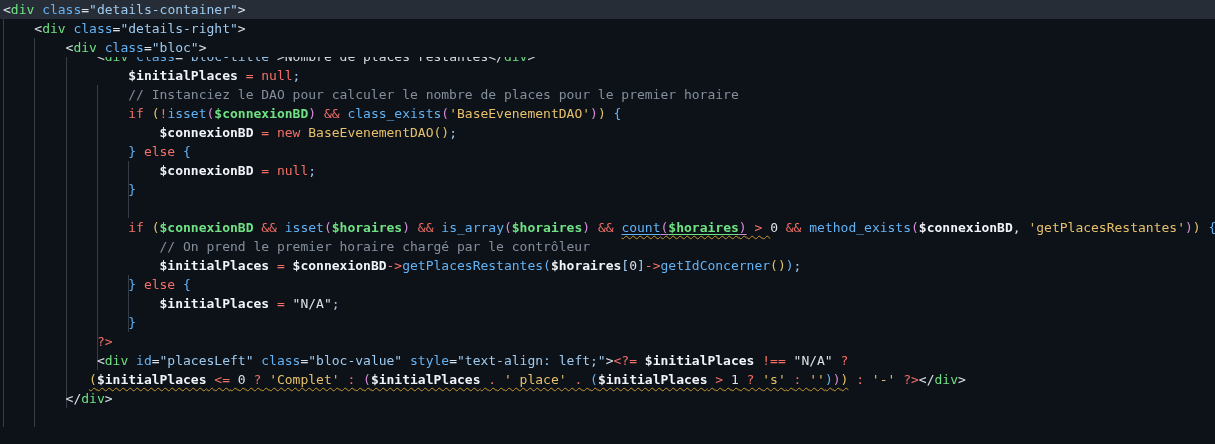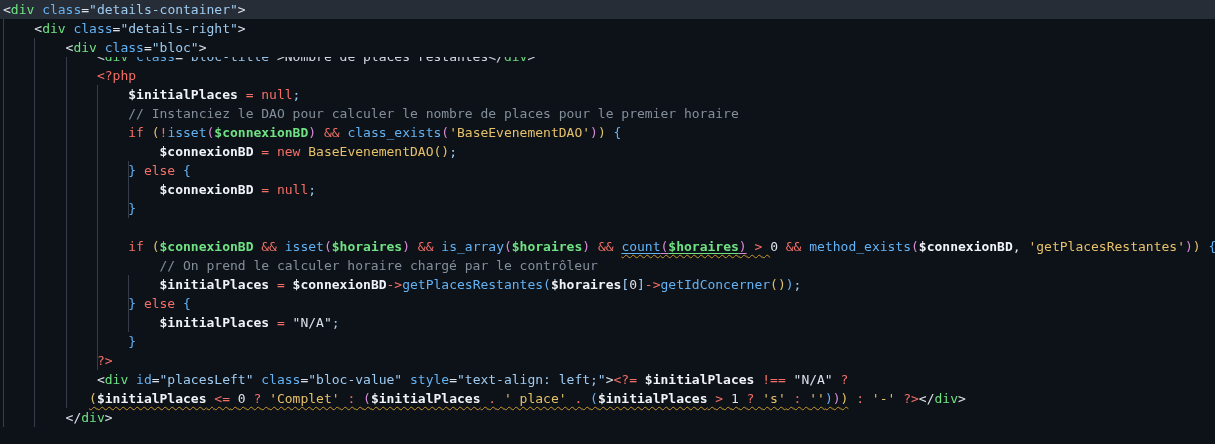--- a/index.html
+++ b/index.html
@@ -45,31 +45,30 @@
       <div class="guide" style="left: 65.64px; top: 57px; height: 351px;"></div>
       <div class="guide" style="left: 96.96px; top: 85px; height: 285px;"></div>
       <div class="guide" style="left: 128.28px; top: 161px; height: 57px;"></div>
       <div class="guide" style="left: 128.28px; top: 275px; height: 57px;"></div>
     </div>
   <div class="code" id="code-lines">
       <div class="line hl"><span style="color: rgb(219, 226, 234);">&lt;</span><span style="color: rgb(111, 227, 131);">div</span><span style="color: rgb(219, 226, 234);"> </span><span style="color: rgb(99, 179, 244);">class</span><span style="color: rgb(219, 226, 234);">=</span><span style="color: rgb(158, 203, 240);">"details-container"</span><span style="color: rgb(219, 226, 234);">&gt;</span></div>
       <div class="line"><span style="color: rgb(219, 226, 234);">    &lt;</span><span style="color: rgb(111, 227, 131);">div</span><span style="color: rgb(219, 226, 234);"> </span><span style="color: rgb(99, 179, 244);">class</span><span style="color: rgb(219, 226, 234);">=</span><span style="color: rgb(158, 203, 240);">"details-right"</span><span style="color: rgb(219, 226, 234);">&gt;</span></div>
       <div class="line"><span style="color: rgb(219, 226, 234);">        &lt;</span><span style="color: rgb(111, 227, 131);">div</span><span style="color: rgb(219, 226, 234);"> </span><span style="color: rgb(99, 179, 244);">class</span><span style="color: rgb(219, 226, 234);">=</span><span style="color: rgb(158, 203, 240);">"bloc"</span><span style="color: rgb(219, 226, 234);">&gt;</span></div>
       <div class="line clip"><div class="clip-inner"><span style="color: rgb(219, 226, 234);">            &lt;</span><span style="color: rgb(111, 227, 131);">div</span><span style="color: rgb(219, 226, 234);"> </span><span style="color: rgb(99, 179, 244);">class</span><span style="color: rgb(219, 226, 234);">=</span><span style="color: rgb(158, 203, 240);">"bloc-title"</span><span style="color: rgb(219, 226, 234);">&gt;Nombre de places restantes&lt;/</span><span style="color: rgb(111, 227, 131);">div</span><span style="color: rgb(219, 226, 234);">&gt;</span></div></div>
-      <div class="line"><span style="color: rgb(219, 226, 234);">            </span><span style="color: rgb(244, 112, 103);">&lt;?php</span></div>
       <div class="line"><span style="color: rgb(219, 226, 234);">                </span><span class="b" style="color: rgb(240, 244, 248);">$initialPlaces</span><span style="color: rgb(219, 226, 234);"> </span><span style="color: rgb(244, 112, 103);">=</span><span style="color: rgb(219, 226, 234);"> </span><span style="color: rgb(244, 112, 103);">null</span><span style="color: rgb(158, 203, 240);">;</span></div>
       <div class="line"><span style="color: rgb(132, 143, 156);">                // Instanciez le DAO pour calculer le nombre de places pour le premier horaire</span></div>
       <div class="line"><span style="color: rgb(219, 226, 234);">                </span><span style="color: rgb(244, 112, 103);">if</span><span style="color: rgb(219, 226, 234);"> </span><span style="color: rgb(226, 194, 105);">(</span><span style="color: rgb(244, 112, 103);">!</span><span style="color: rgb(99, 179, 244);">isset</span><span style="color: rgb(216, 138, 216);">(</span><span class="b" style="color: rgb(111, 227, 131);">$connexionBD</span><span style="color: rgb(216, 138, 216);">)</span><span style="color: rgb(219, 226, 234);"> </span><span style="color: rgb(244, 112, 103);">&amp;&amp;</span><span style="color: rgb(219, 226, 234);"> </span><span style="color: rgb(99, 179, 244);">class_exists</span><span style="color: rgb(216, 138, 216);">(</span><span style="color: rgb(230, 193, 106);">'BaseEvenementDAO'</span><span style="color: rgb(216, 138, 216);">)</span><span style="color: rgb(226, 194, 105);">)</span><span style="color: rgb(219, 226, 234);"> </span><span style="color: rgb(99, 179, 244);">{</span></div>
       <div class="line"><span style="color: rgb(219, 226, 234);">                    </span><span class="b" style="color: rgb(240, 244, 248);">$connexionBD</span><span style="color: rgb(219, 226, 234);"> </span><span style="color: rgb(244, 112, 103);">=</span><span style="color: rgb(219, 226, 234);"> </span><span style="color: rgb(244, 112, 103);">new</span><span style="color: rgb(219, 226, 234);"> </span><span style="color: rgb(230, 193, 106);">BaseEvenementDAO</span><span style="color: rgb(226, 194, 105);">()</span><span style="color: rgb(158, 203, 240);">;</span></div>
       <div class="line"><span style="color: rgb(219, 226, 234);">                </span><span style="color: rgb(99, 179, 244);">}</span><span style="color: rgb(219, 226, 234);"> </span><span style="color: rgb(244, 112, 103);">else</span><span style="color: rgb(219, 226, 234);"> </span><span style="color: rgb(99, 179, 244);">{</span></div>
       <div class="line"><span style="color: rgb(219, 226, 234);">                    </span><span class="b" style="color: rgb(240, 244, 248);">$connexionBD</span><span style="color: rgb(219, 226, 234);"> </span><span style="color: rgb(244, 112, 103);">=</span><span style="color: rgb(219, 226, 234);"> </span><span style="color: rgb(244, 112, 103);">null</span><span style="color: rgb(158, 203, 240);">;</span></div>
       <div class="line"><span style="color: rgb(219, 226, 234);">                </span><span style="color: rgb(99, 179, 244);">}</span></div>
       <div class="line"></div>
       <div class="line"><span style="color: rgb(219, 226, 234);">                </span><span style="color: rgb(244, 112, 103);">if</span><span style="color: rgb(219, 226, 234);"> </span><span style="color: rgb(226, 194, 105);">(</span><span class="b" style="color: rgb(111, 227, 131);">$connexionBD</span><span style="color: rgb(219, 226, 234);"> </span><span style="color: rgb(244, 112, 103);">&amp;&amp;</span><span style="color: rgb(219, 226, 234);"> </span><span style="color: rgb(99, 179, 244);">isset</span><span style="color: rgb(216, 138, 216);">(</span><span class="b" style="color: rgb(111, 227, 131);">$horaires</span><span style="color: rgb(216, 138, 216);">)</span><span style="color: rgb(219, 226, 234);"> </span><span style="color: rgb(244, 112, 103);">&amp;&amp;</span><span style="color: rgb(219, 226, 234);"> </span><span style="color: rgb(99, 179, 244);">is_array</span><span style="color: rgb(216, 138, 216);">(</span><span class="b" style="color: rgb(111, 227, 131);">$horaires</span><span style="color: rgb(216, 138, 216);">)</span><span style="color: rgb(219, 226, 234);"> </span><span style="color: rgb(244, 112, 103);">&amp;&amp;</span><span style="color: rgb(219, 226, 234);"> </span><span class="wavy"><span class="ul" style="color: rgb(99, 179, 244);">count</span></span><span class="wavy"><span class="ul" style="color: rgb(216, 138, 216);">(</span></span><span class="wavy"><span class="b ul" style="color: rgb(111, 227, 131);">$horaires</span></span><span class="wavy"><span class="ul" style="color: rgb(216, 138, 216);">)</span></span><span class="wavy"><span style="color: rgb(219, 226, 234);"> </span></span><span class="wavy"><span style="color: rgb(244, 112, 103);">&gt;</span></span><span class="wavy"><span style="color: rgb(219, 226, 234);"> </span></span><span style="color: rgb(219, 226, 234);">0</span><span style="color: rgb(219, 226, 234);"> </span><span style="color: rgb(244, 112, 103);">&amp;&amp;</span><span style="color: rgb(219, 226, 234);"> </span><span style="color: rgb(99, 179, 244);">method_exists</span><span style="color: rgb(216, 138, 216);">(</span><span class="b" style="color: rgb(240, 244, 248);">$connexionBD</span><span style="color: rgb(219, 226, 234);">, </span><span style="color: rgb(230, 193, 106);">'getPlacesRestantes'</span><span style="color: rgb(216, 138, 216);">)</span><span style="color: rgb(226, 194, 105);">)</span><span style="color: rgb(219, 226, 234);"> </span><span style="color: rgb(99, 179, 244);">{</span></div>
-      <div class="line"><span style="color: rgb(132, 143, 156);">                    // On prend le calculer horaire chargé par le contrôleur</span></div>
+      <div class="line"><span style="color: rgb(132, 143, 156);">                    // On prend le premier horaire chargé par le contrôleur</span></div>
       <div class="line"><span style="color: rgb(219, 226, 234);">                    </span><span class="b" style="color: rgb(240, 244, 248);">$initialPlaces</span><span style="color: rgb(219, 226, 234);"> </span><span style="color: rgb(244, 112, 103);">=</span><span style="color: rgb(219, 226, 234);"> </span><span class="b" style="color: rgb(240, 244, 248);">$connexionBD</span><span style="color: rgb(244, 112, 103);">-&gt;</span><span style="color: rgb(99, 179, 244);">getPlacesRestantes</span><span style="color: rgb(99, 179, 244);">(</span><span class="b" style="color: rgb(240, 244, 248);">$horaires</span><span style="color: rgb(158, 203, 240);">[</span><span style="color: rgb(219, 226, 234);">0</span><span style="color: rgb(158, 203, 240);">]</span><span style="color: rgb(244, 112, 103);">-&gt;</span><span style="color: rgb(99, 179, 244);">getIdConcerner</span><span style="color: rgb(226, 194, 105);">()</span><span style="color: rgb(99, 179, 244);">)</span><span style="color: rgb(158, 203, 240);">;</span></div>
       <div class="line"><span style="color: rgb(219, 226, 234);">                </span><span style="color: rgb(99, 179, 244);">}</span><span style="color: rgb(219, 226, 234);"> </span><span style="color: rgb(244, 112, 103);">else</span><span style="color: rgb(219, 226, 234);"> </span><span style="color: rgb(99, 179, 244);">{</span></div>
       <div class="line"><span style="color: rgb(219, 226, 234);">                    </span><span class="b" style="color: rgb(240, 244, 248);">$initialPlaces</span><span style="color: rgb(219, 226, 234);"> </span><span style="color: rgb(244, 112, 103);">=</span><span style="color: rgb(219, 226, 234);"> </span><span style="color: rgb(219, 226, 234);">"N/A"</span><span style="color: rgb(158, 203, 240);">;</span></div>
       <div class="line"><span style="color: rgb(219, 226, 234);">                </span><span style="color: rgb(99, 179, 244);">}</span></div>
       <div class="line"><span style="color: rgb(219, 226, 234);">            </span><span style="color: rgb(244, 112, 103);">?&gt;</span></div>
       <div class="line"><span style="color: rgb(219, 226, 234);">            &lt;</span><span style="color: rgb(111, 227, 131);">div</span><span style="color: rgb(219, 226, 234);"> </span><span style="color: rgb(99, 179, 244);">id</span><span style="color: rgb(219, 226, 234);">=</span><span style="color: rgb(158, 203, 240);">"placesLeft"</span><span style="color: rgb(219, 226, 234);"> </span><span style="color: rgb(99, 179, 244);">class</span><span style="color: rgb(219, 226, 234);">=</span><span style="color: rgb(158, 203, 240);">"bloc-value"</span><span style="color: rgb(219, 226, 234);"> </span><span style="color: rgb(99, 179, 244);">style</span><span style="color: rgb(219, 226, 234);">=</span><span style="color: rgb(158, 203, 240);">"text-align: left;"</span><span style="color: rgb(219, 226, 234);">&gt;</span><span style="color: rgb(244, 112, 103);">&lt;?=</span><span style="color: rgb(219, 226, 234);"> </span><span class="b" style="color: rgb(240, 244, 248);">$initialPlaces</span><span style="color: rgb(219, 226, 234);"> </span><span style="color: rgb(244, 112, 103);">!==</span><span style="color: rgb(219, 226, 234);"> </span><span style="color: rgb(219, 226, 234);">"N/A"</span><span style="color: rgb(219, 226, 234);"> </span><span style="color: rgb(244, 112, 103);">?</span></div>
       <div class="line"><span style="color: rgb(219, 226, 234);">           </span><span class="wavy"><span style="color: rgb(226, 194, 105);">(</span></span><span class="wavy"><span class="b" style="color: rgb(240, 244, 248);">$initialPlaces</span></span><span class="wavy"><span style="color: rgb(219, 226, 234);"> </span></span><span class="wavy"><span style="color: rgb(244, 112, 103);">&lt;=</span></span><span class="wavy"><span style="color: rgb(219, 226, 234);"> </span></span><span class="wavy"><span style="color: rgb(219, 226, 234);">0</span></span><span class="wavy"><span style="color: rgb(219, 226, 234);"> </span></span><span class="wavy"><span style="color: rgb(244, 112, 103);">?</span></span><span class="wavy"><span style="color: rgb(219, 226, 234);"> </span></span><span class="wavy"><span style="color: rgb(230, 193, 106);">'Complet'</span></span><span class="wavy"><span style="color: rgb(219, 226, 234);"> </span></span><span class="wavy"><span style="color: rgb(244, 112, 103);">:</span></span><span class="wavy"><span style="color: rgb(219, 226, 234);"> </span></span><span class="wavy"><span style="color: rgb(216, 138, 216);">(</span></span><span class="wavy"><span class="b" style="color: rgb(240, 244, 248);">$initialPlaces</span></span><span class="wavy"><span style="color: rgb(219, 226, 234);"> </span></span><span class="wavy"><span style="color: rgb(244, 112, 103);">.</span></span><span class="wavy"><span style="color: rgb(219, 226, 234);"> </span></span><span class="wavy"><span style="color: rgb(230, 193, 106);">' place'</span></span><span class="wavy"><span style="color: rgb(219, 226, 234);"> </span></span><span class="wavy"><span style="color: rgb(244, 112, 103);">.</span></span><span class="wavy"><span style="color: rgb(219, 226, 234);"> </span></span><span class="wavy"><span style="color: rgb(99, 179, 244);">(</span></span><span class="wavy"><span class="b" style="color: rgb(240, 244, 248);">$initialPlaces</span></span><span class="wavy"><span style="color: rgb(219, 226, 234);"> </span></span><span class="wavy"><span style="color: rgb(244, 112, 103);">&gt;</span></span><span class="wavy"><span style="color: rgb(219, 226, 234);"> </span></span><span class="wavy"><span style="color: rgb(219, 226, 234);">1</span></span><span class="wavy"><span style="color: rgb(219, 226, 234);"> </span></span><span class="wavy"><span style="color: rgb(244, 112, 103);">?</span></span><span class="wavy"><span style="color: rgb(219, 226, 234);"> </span></span><span class="wavy"><span style="color: rgb(230, 193, 106);">'s'</span></span><span class="wavy"><span style="color: rgb(219, 226, 234);"> </span></span><span class="wavy"><span style="color: rgb(244, 112, 103);">:</span></span><span class="wavy"><span style="color: rgb(219, 226, 234);"> </span></span><span class="wavy"><span style="color: rgb(230, 193, 106);">''</span></span><span class="wavy"><span style="color: rgb(99, 179, 244);">)</span></span><span class="wavy"><span style="color: rgb(216, 138, 216);">)</span></span><span class="wavy"><span style="color: rgb(226, 194, 105);">)</span></span><span style="color: rgb(219, 226, 234);"> </span><span style="color: rgb(244, 112, 103);">:</span><span style="color: rgb(219, 226, 234);"> </span><span style="color: rgb(230, 193, 106);">'-'</span><span style="color: rgb(219, 226, 234);"> </span><span style="color: rgb(244, 112, 103);">?&gt;</span><span style="color: rgb(219, 226, 234);">&lt;/</span><span style="color: rgb(111, 227, 131);">div</span><span style="color: rgb(219, 226, 234);">&gt;</span></div>
       <div class="line"><span style="color: rgb(219, 226, 234);">        &lt;/</span><span style="color: rgb(111, 227, 131);">div</span><span style="color: rgb(219, 226, 234);">&gt;</span></div>
     </div>
 </div>

